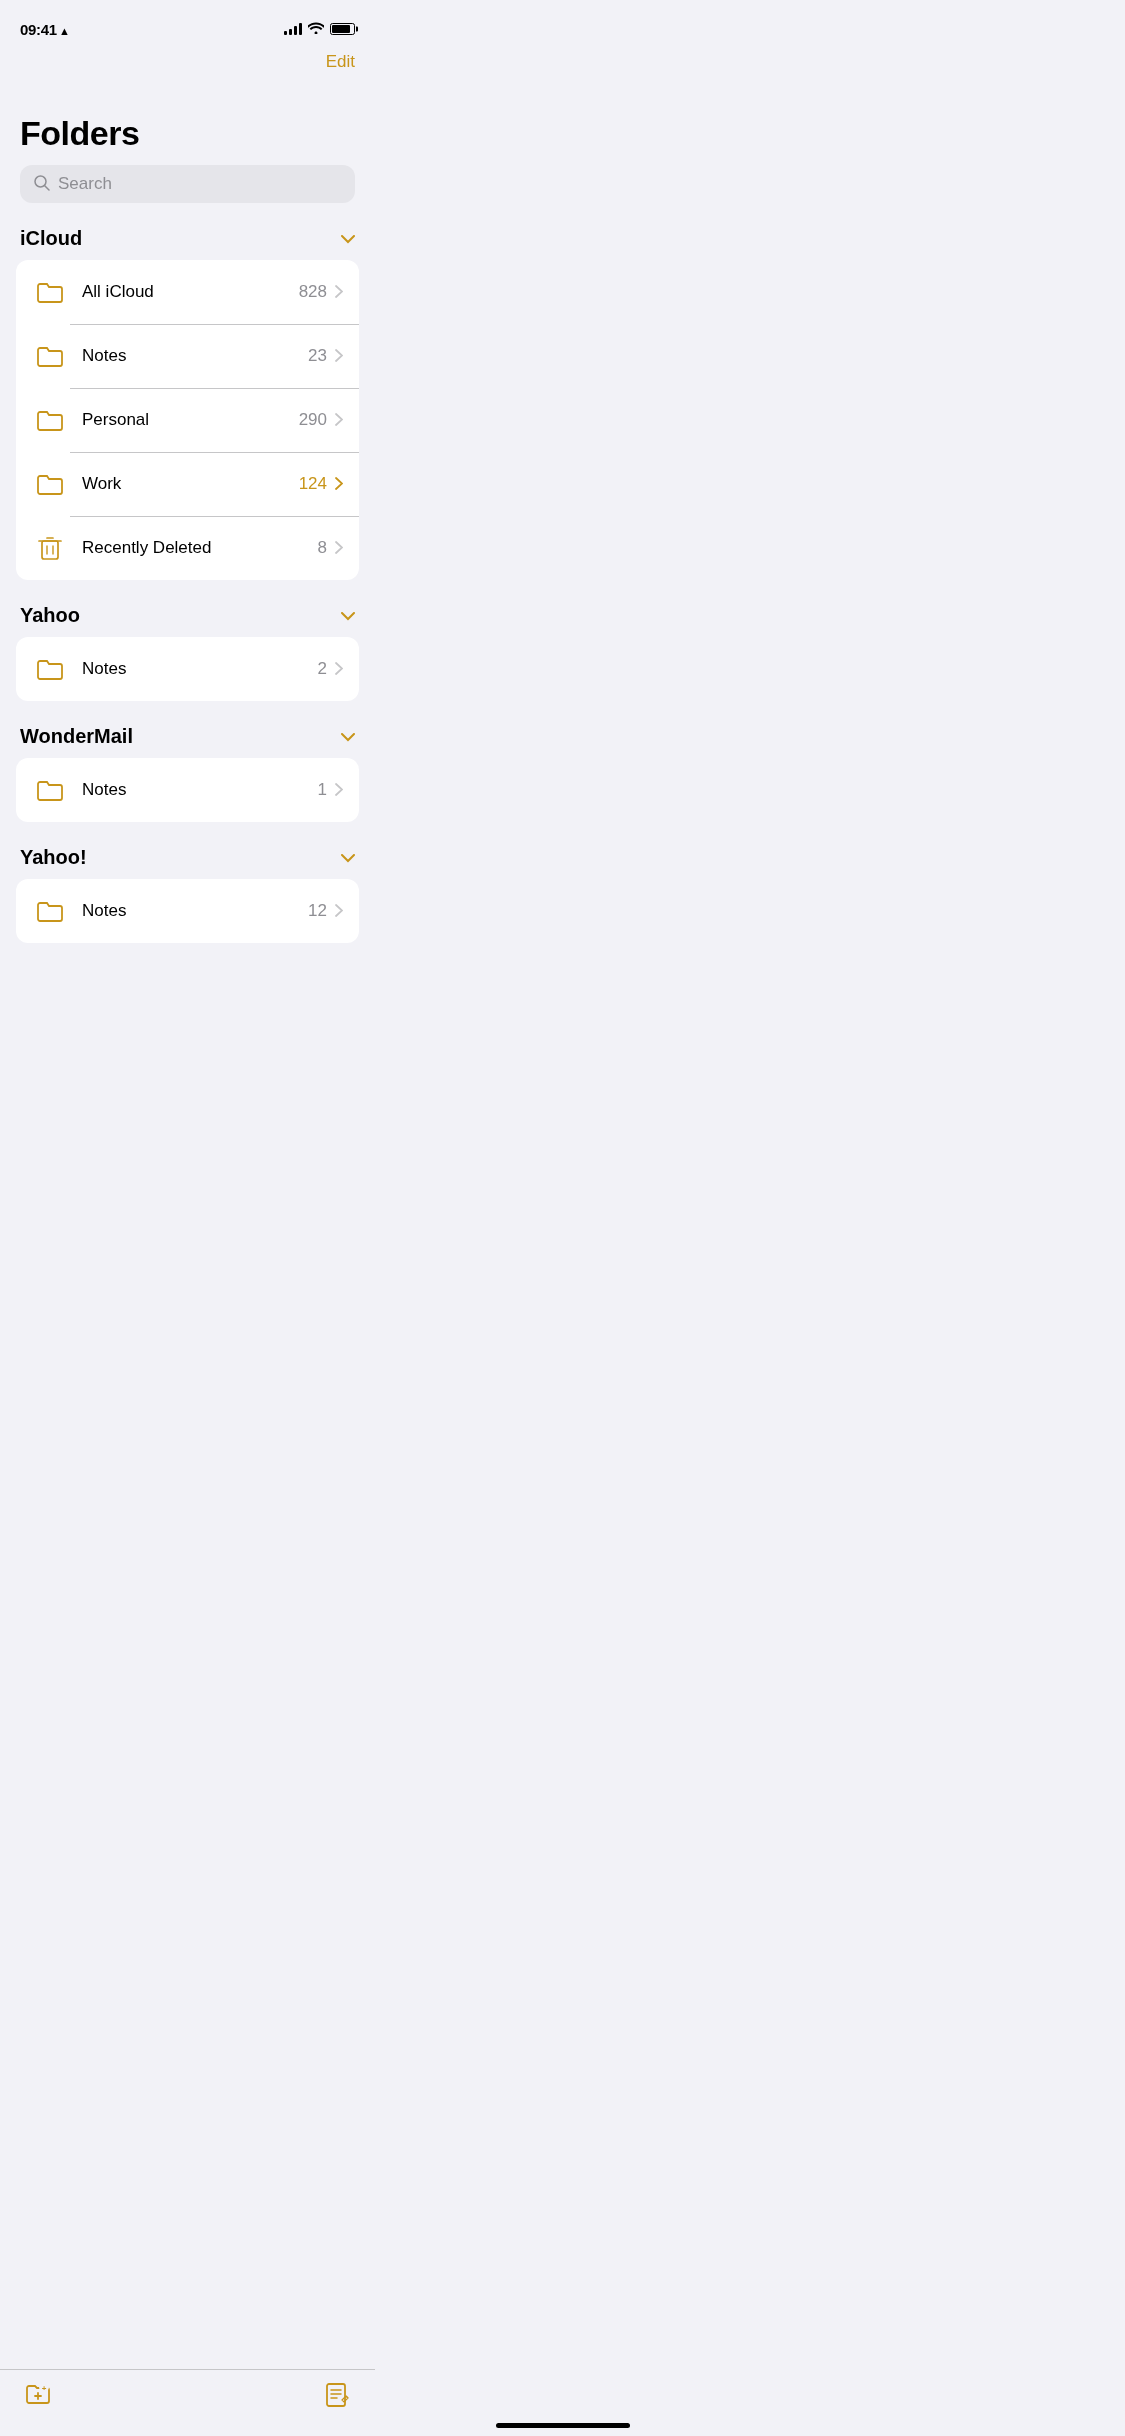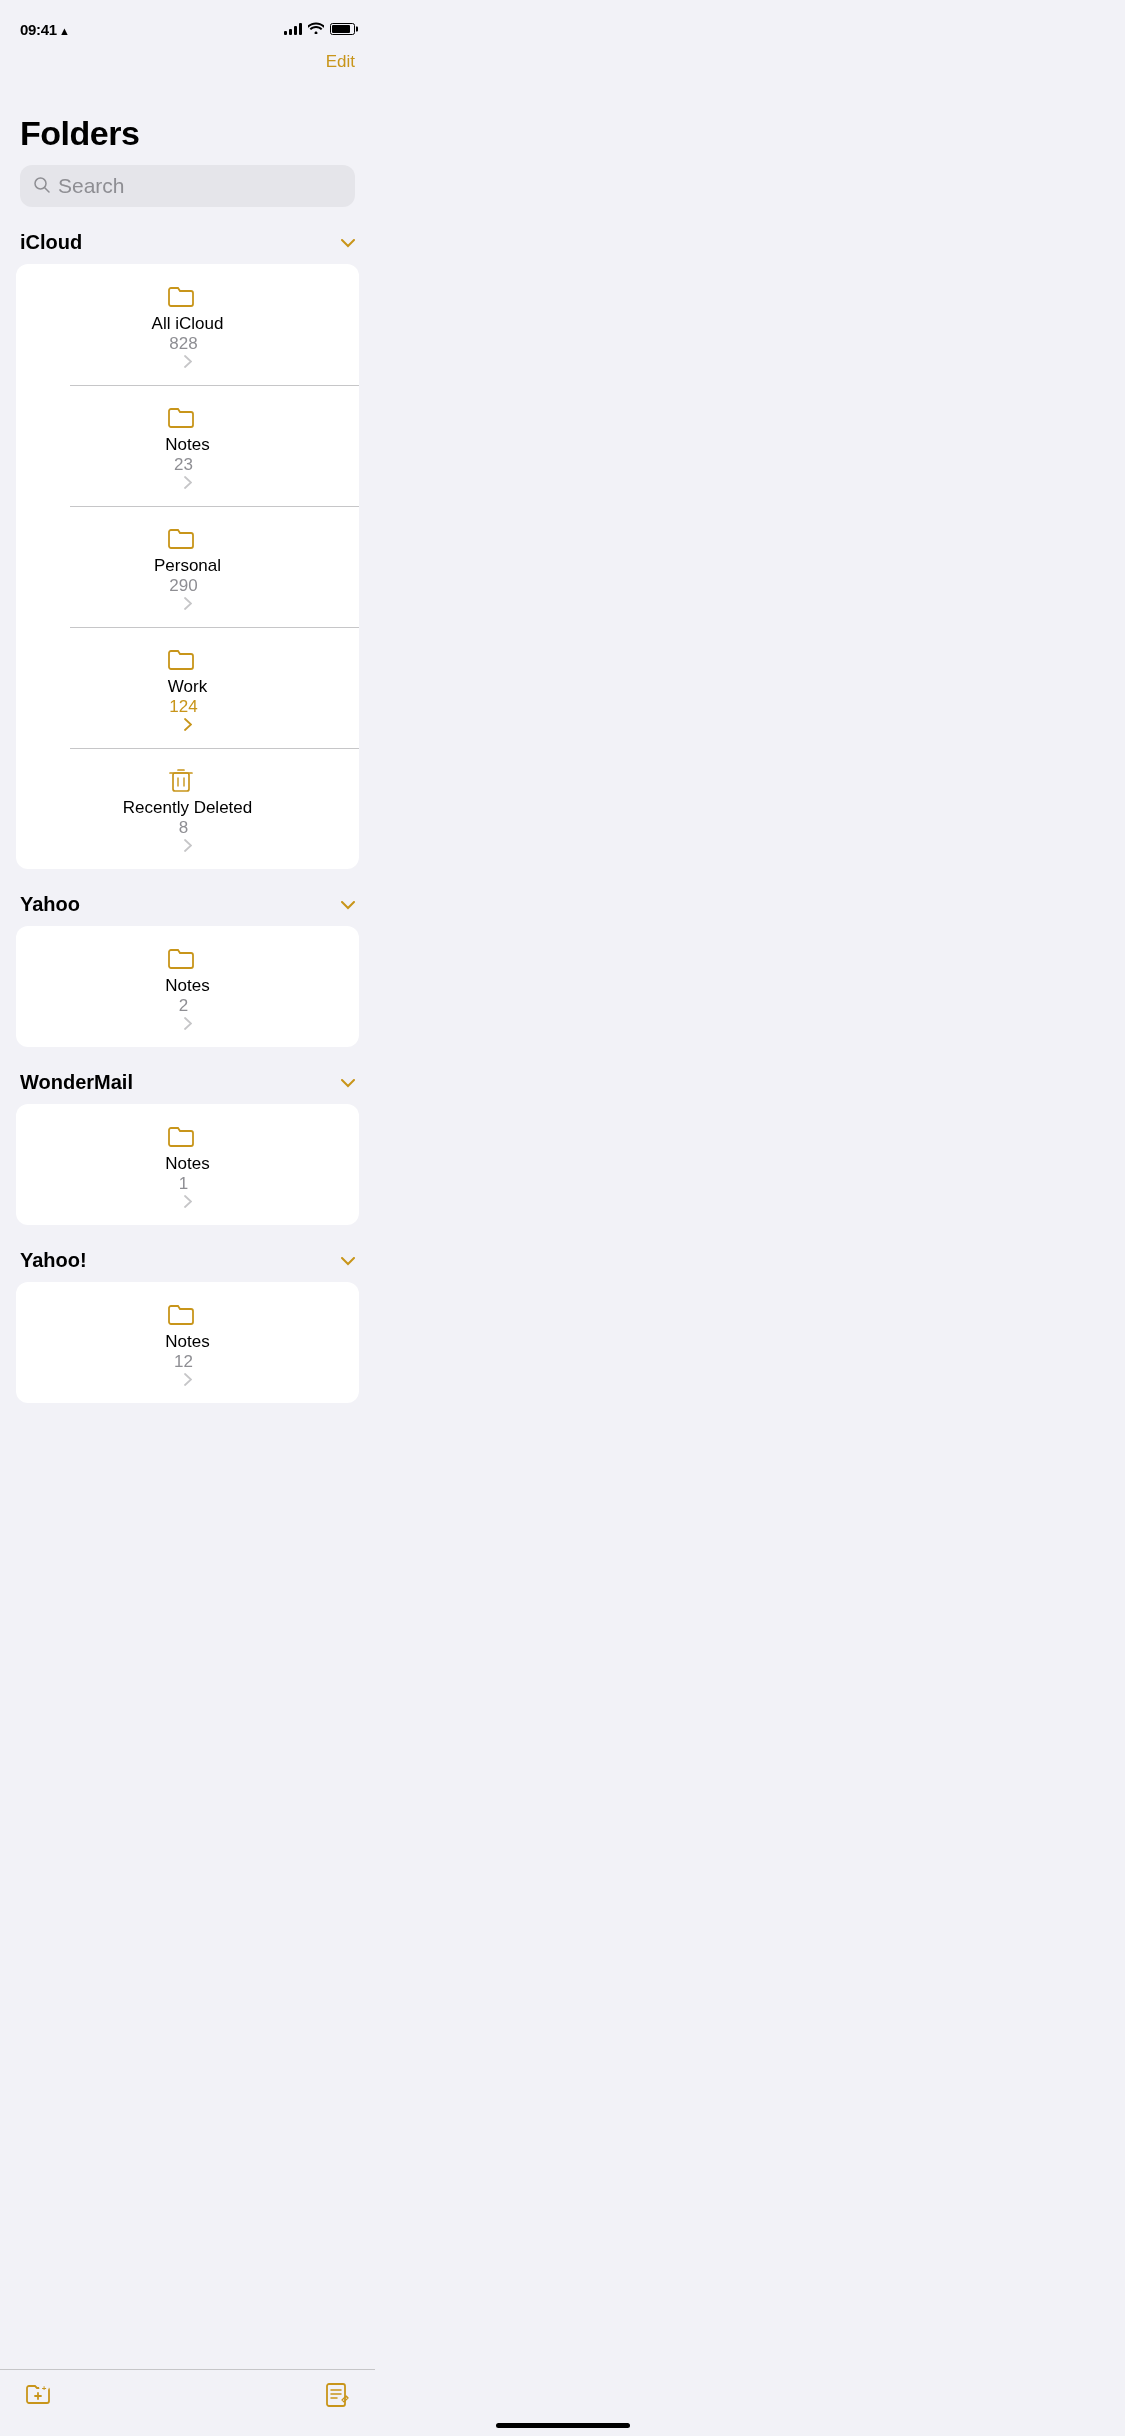--- a/index.html
+++ b/index.html
@@ -109,21 +109,21 @@
       align-items: center;
       gap: 8px;
     }
     .search-icon-svg {
       color: #8e8e93;
       font-size: 15px;
       flex-shrink: 0;
     }
     .search-placeholder {
       color: #8e8e93;
-      font-size: 21px;
+      font-size: 17px;
     }
 
     
     .section {
       margin-bottom: 24px;
     }
     .section-header {
       display: flex;
       justify-content: space-between;
       align-items: center;
@@ -146,21 +146,20 @@
       border-radius: 12px;
       margin: 0 16px;
       overflow: hidden;
     }
     .list-item {
       display: flex;
       align-items: center;
       padding: 14px 16px;
       position: relative;
       cursor: pointer;
-      flex-direction: column;
     }
     .list-item:not(:last-child)::after {
       content: '';
       position: absolute;
       bottom: 0;
       left: 54px;
       right: 0;
       height: 0.5px;
       background: #c6c6c8;
     }

